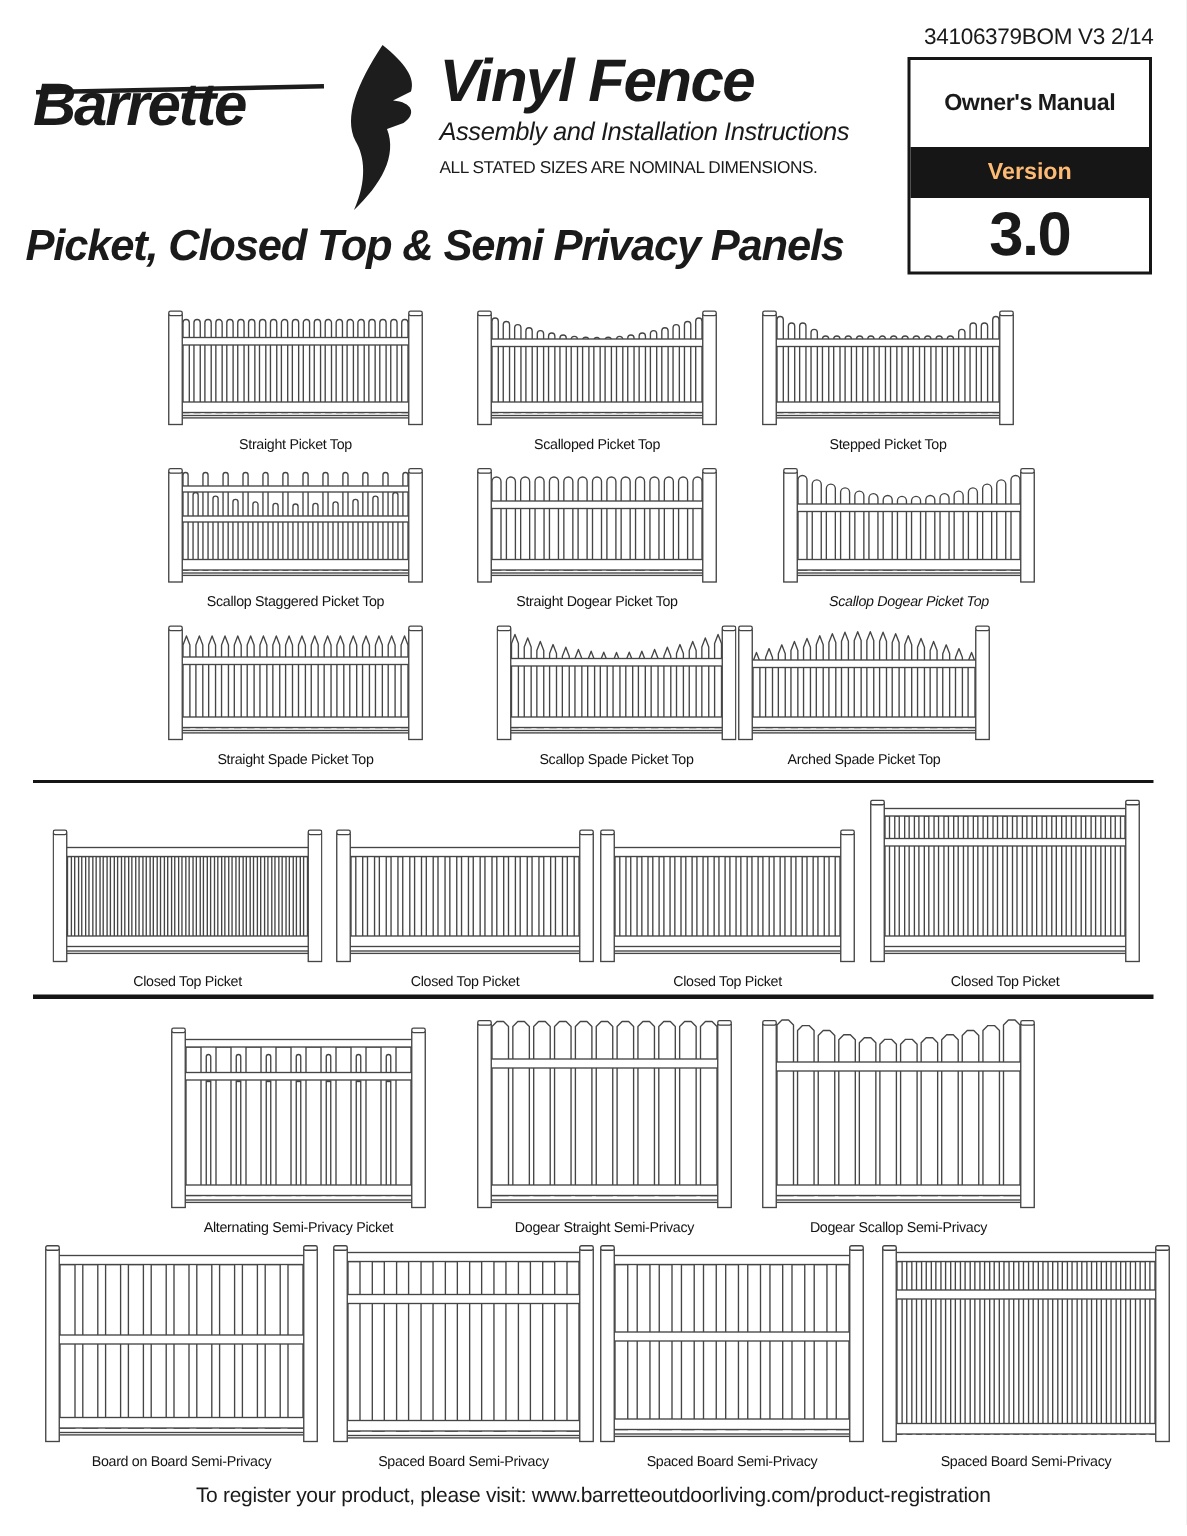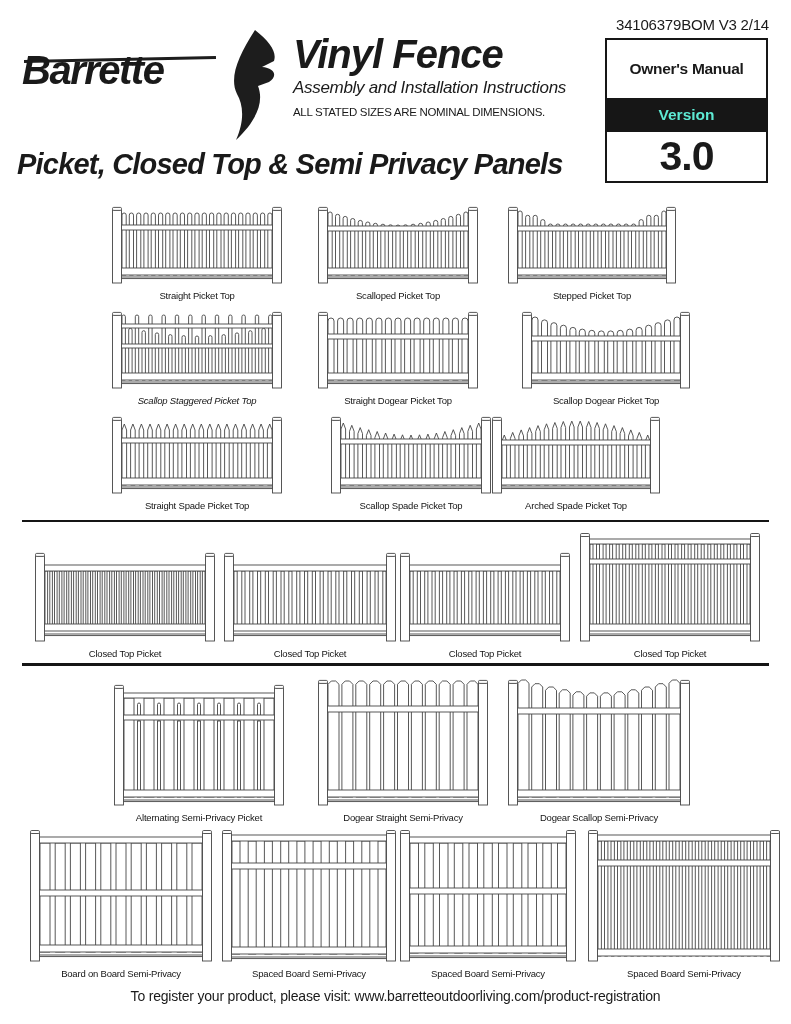--- a/index.html
+++ b/index.html
@@ -16,21 +16,21 @@
   .logo-swoosh{position:absolute;left:203px;top:-8px;}
   
   .title-block{left:293px;top:34px;width:300px;}
   .product-title{font-size:40px;font-weight:bold;font-style:italic;letter-spacing:-1px;line-height:1;}
   .subtitle{font-size:17px;font-style:italic;margin-top:4px;letter-spacing:-0.3px;}
   .notice{font-size:13.5px;margin-top:10px;line-height:1.25;letter-spacing:-0.4px;}
   .dims-note{font-size:11.5px;margin-top:8px;letter-spacing:-0.3px;}
   
   .version-box{left:605px;top:38px;width:159px;border:2px solid #161616;background:#fff;}
   .vb-title{height:58px;display:flex;align-items:center;justify-content:center;font-weight:bold;font-size:15.5px;letter-spacing:-0.3px;}
-  .vb-bar{height:34px;background:#161616;color:#5eead4;display:flex;align-items:center;justify-content:center;font-weight:bold;font-size:15.5px;}
+  .vb-bar{height:34px;background:#161616;color:#fdba74;display:flex;align-items:center;justify-content:center;font-weight:bold;font-size:15.5px;}
   .vb-value{height:49px;display:flex;align-items:center;justify-content:center;font-weight:bold;font-size:41px;letter-spacing:-1px;}
   
   .page-heading{left:17px;top:148px;font-size:29px;font-weight:bold;font-style:italic;letter-spacing:-0.8px;white-space:nowrap;}
   
   .divider{left:22px;width:747px;background:#151515;}
   
   .figure{position:absolute;display:flex;flex-direction:column;align-items:center;}
   .fig-label{font-size:9.5px;margin-top:2px;white-space:nowrap;color:#141414;letter-spacing:-0.2px;}
   
   .footer{left:0;right:0;top:988px;text-align:center;font-size:14px;letter-spacing:-0.2px;}
@@ -159,21 +159,21 @@
             <rect x="9" y="20" width="150" height="5" fill="#fff" stroke="#454545" stroke-width="0.9"></rect>
             <rect x="9" y="62" width="150" height="7" fill="#fff" stroke="#454545" stroke-width="0.9"></rect>
             <rect x="9" y="71" width="150" height="1.6" fill="#fff" stroke="#454545" stroke-width="0.9"></rect>
             <rect x="0.5" y="4" width="9" height="73" fill="#fff" stroke="#454545" stroke-width="0.9"></rect>
             <rect x="0.5" y="1.4" width="9" height="3" rx="1.2" fill="#fff" stroke="#454545" stroke-width="0.9"></rect>
             <rect x="158.5" y="4" width="9" height="73" fill="#fff" stroke="#454545" stroke-width="0.9"></rect>
             <rect x="158.5" y="1.4" width="9" height="3" rx="1.2" fill="#fff" stroke="#454545" stroke-width="0.9"></rect>
           </svg></div>
         <div class="fig-label">Stepped Picket Top</div>
       </div>
-      <div class="figure" style="left: 112px; top: 311px; width: 170px; font-style: italic;">
+      <div class="figure" style="left: 112px; top: 311px; width: 170px;">
         <div><svg width="170" height="78" viewBox="0 0 170 78">
             <path d="M10,69 L10,5.7 A1.7,1.7 0 0 1 13.4,5.7 L13.4,69 Z" fill="#fff" stroke="#454545" stroke-width="0.9" stroke-linejoin="round"></path>
             <path d="M16.7,69 L16.7,19 A1.7,1.7 0 0 1 20.1,19 L20.1,69 Z" fill="#fff" stroke="#454545" stroke-width="0.9" stroke-linejoin="round"></path>
             <path d="M23.3,69 L23.3,5.7 A1.7,1.7 0 0 1 26.7,5.7 L26.7,69 Z" fill="#fff" stroke="#454545" stroke-width="0.9" stroke-linejoin="round"></path>
             <path d="M30,69 L30,21.4 A1.7,1.7 0 0 1 33.4,21.4 L33.4,69 Z" fill="#fff" stroke="#454545" stroke-width="0.9" stroke-linejoin="round"></path>
             <path d="M36.7,69 L36.7,5.7 A1.7,1.7 0 0 1 40.1,5.7 L40.1,69 Z" fill="#fff" stroke="#454545" stroke-width="0.9" stroke-linejoin="round"></path>
             <path d="M43.3,69 L43.3,23.6 A1.7,1.7 0 0 1 46.7,23.6 L46.7,69 Z" fill="#fff" stroke="#454545" stroke-width="0.9" stroke-linejoin="round"></path>
             <path d="M50,69 L50,5.7 A1.7,1.7 0 0 1 53.4,5.7 L53.4,69 Z" fill="#fff" stroke="#454545" stroke-width="0.9" stroke-linejoin="round"></path>
             <path d="M56.6,69 L56.6,25.3 A1.7,1.7 0 0 1 60,25.3 L60,69 Z" fill="#fff" stroke="#454545" stroke-width="0.9" stroke-linejoin="round"></path>
             <path d="M63.3,69 L63.3,5.7 A1.7,1.7 0 0 1 66.7,5.7 L66.7,69 Z" fill="#fff" stroke="#454545" stroke-width="0.9" stroke-linejoin="round"></path>
@@ -222,21 +222,21 @@
             <rect x="9" y="23" width="142" height="5" fill="#fff" stroke="#454545" stroke-width="0.9"></rect>
             <rect x="9" y="62" width="142" height="7" fill="#fff" stroke="#454545" stroke-width="0.9"></rect>
             <rect x="9" y="71" width="142" height="1.6" fill="#fff" stroke="#454545" stroke-width="0.9"></rect>
             <rect x="0.5" y="4" width="9" height="73" fill="#fff" stroke="#454545" stroke-width="0.9"></rect>
             <rect x="0.5" y="1.4" width="9" height="3" rx="1.2" fill="#fff" stroke="#454545" stroke-width="0.9"></rect>
             <rect x="150.5" y="4" width="9" height="73" fill="#fff" stroke="#454545" stroke-width="0.9"></rect>
             <rect x="150.5" y="1.4" width="9" height="3" rx="1.2" fill="#fff" stroke="#454545" stroke-width="0.9"></rect>
           </svg></div>
         <div class="fig-label">Straight Dogear Picket Top</div>
       </div>
-      <div class="figure" style="left: 508px; top: 311px; width: 196px;">
+      <div class="figure" style="left: 508px; top: 311px; width: 196px; font-style: italic;">
         <div><svg width="168" height="78" viewBox="0 0 168 78">
             <path d="M10,69 L10,9 A3,3 0 0 1 16,9 L16,69 Z" fill="#fff" stroke="#454545" stroke-width="0.9" stroke-linejoin="round"></path>
             <path d="M19.5,69 L19.5,11.9 A3,3 0 0 1 25.5,11.9 L25.5,69 Z" fill="#fff" stroke="#454545" stroke-width="0.9" stroke-linejoin="round"></path>
             <path d="M28.9,69 L28.9,14.7 A3,3 0 0 1 34.9,14.7 L34.9,69 Z" fill="#fff" stroke="#454545" stroke-width="0.9" stroke-linejoin="round"></path>
             <path d="M38.4,69 L38.4,17.2 A3,3 0 0 1 44.4,17.2 L44.4,69 Z" fill="#fff" stroke="#454545" stroke-width="0.9" stroke-linejoin="round"></path>
             <path d="M47.9,69 L47.9,19.4 A3,3 0 0 1 53.9,19.4 L53.9,69 Z" fill="#fff" stroke="#454545" stroke-width="0.9" stroke-linejoin="round"></path>
             <path d="M57.3,69 L57.3,21.1 A3,3 0 0 1 63.3,21.1 L63.3,69 Z" fill="#fff" stroke="#454545" stroke-width="0.9" stroke-linejoin="round"></path>
             <path d="M66.8,69 L66.8,22.3 A3,3 0 0 1 72.8,22.3 L72.8,69 Z" fill="#fff" stroke="#454545" stroke-width="0.9" stroke-linejoin="round"></path>
             <path d="M76.3,69 L76.3,22.9 A3,3 0 0 1 82.3,22.9 L82.3,69 Z" fill="#fff" stroke="#454545" stroke-width="0.9" stroke-linejoin="round"></path>
             <path d="M85.7,69 L85.7,22.9 A3,3 0 0 1 91.7,22.9 L91.7,69 Z" fill="#fff" stroke="#454545" stroke-width="0.9" stroke-linejoin="round"></path>

